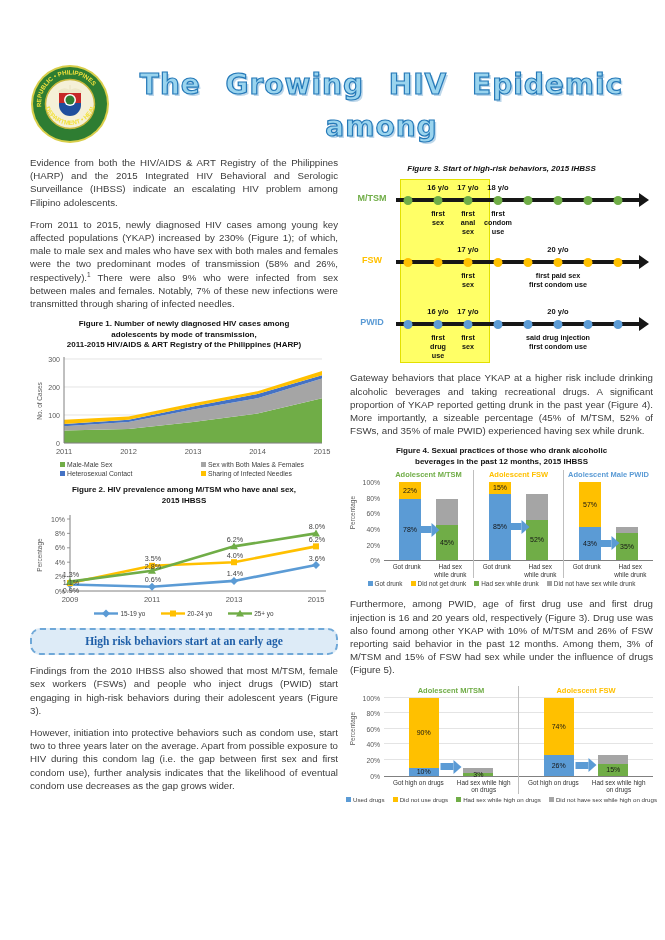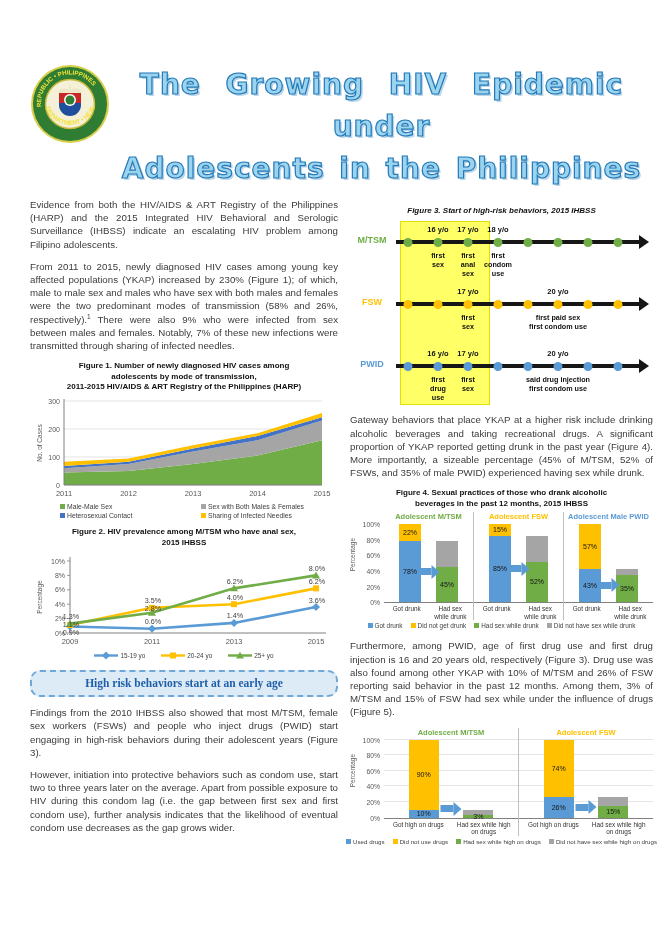--- a/index.html
+++ b/index.html
@@ -91,22 +91,21 @@
         </text>
         <path d="M 29 29 h 22 v 12 a 11 11 0 0 1 -22 0 Z" fill="#1F4E9C"></path>
         <rect x="29" y="29" width="22" height="10" fill="#C62828"></rect>
         <circle cx="40" cy="36" r="6" fill="#FFFFFF"></circle>
         <circle cx="40" cy="36" r="4.5" fill="#2E7D32"></circle>
         <path d="M 28 27 Q 34 22 40 26 Q 46 22 52 27 L 51 29 L 29 29 Z" fill="#EDE7C8"></path>
         <line x1="40" y1="21" x2="40" y2="29" stroke="#EDE7C8" stroke-width="1.5"></line>
       </svg>
     </div>
     <div class="title">
-      <div class="l1">The Growing HIV Epidemic under</div>
-      <div class="l2">Adolescents in the Philippines</div>
+      <div class="l1">The Growing HIV Epidemic among</div>
     </div>
   </div>
 
   <div class="columns">
 
     <div class="col-left">
       <p class="para">Evidence from both the HIV/AIDS &amp; ART Registry of the Philippines (HARP) and the 2015 Integrated HIV Behavioral and Serologic Surveillance (IHBSS) indicate an escalating HIV problem among Filipino adolescents.</p>
       <p class="para"><span>From 2011 to 2015, newly diagnosed HIV cases among young key affected populations (YKAP) increased by 230% (Figure 1); of which, male to male sex and males who have sex with both males and females were the two predominant modes of transmission (58% and 26%, respectively).</span><sup>1</sup><span> There were also 9% who were infected from sex between males and females. Notably, 7% of these new infections were transmitted through sharing of infected needles.</span></p>
 
       <div class="fig-title">Figure 1. Number of newly diagnosed HIV cases among

